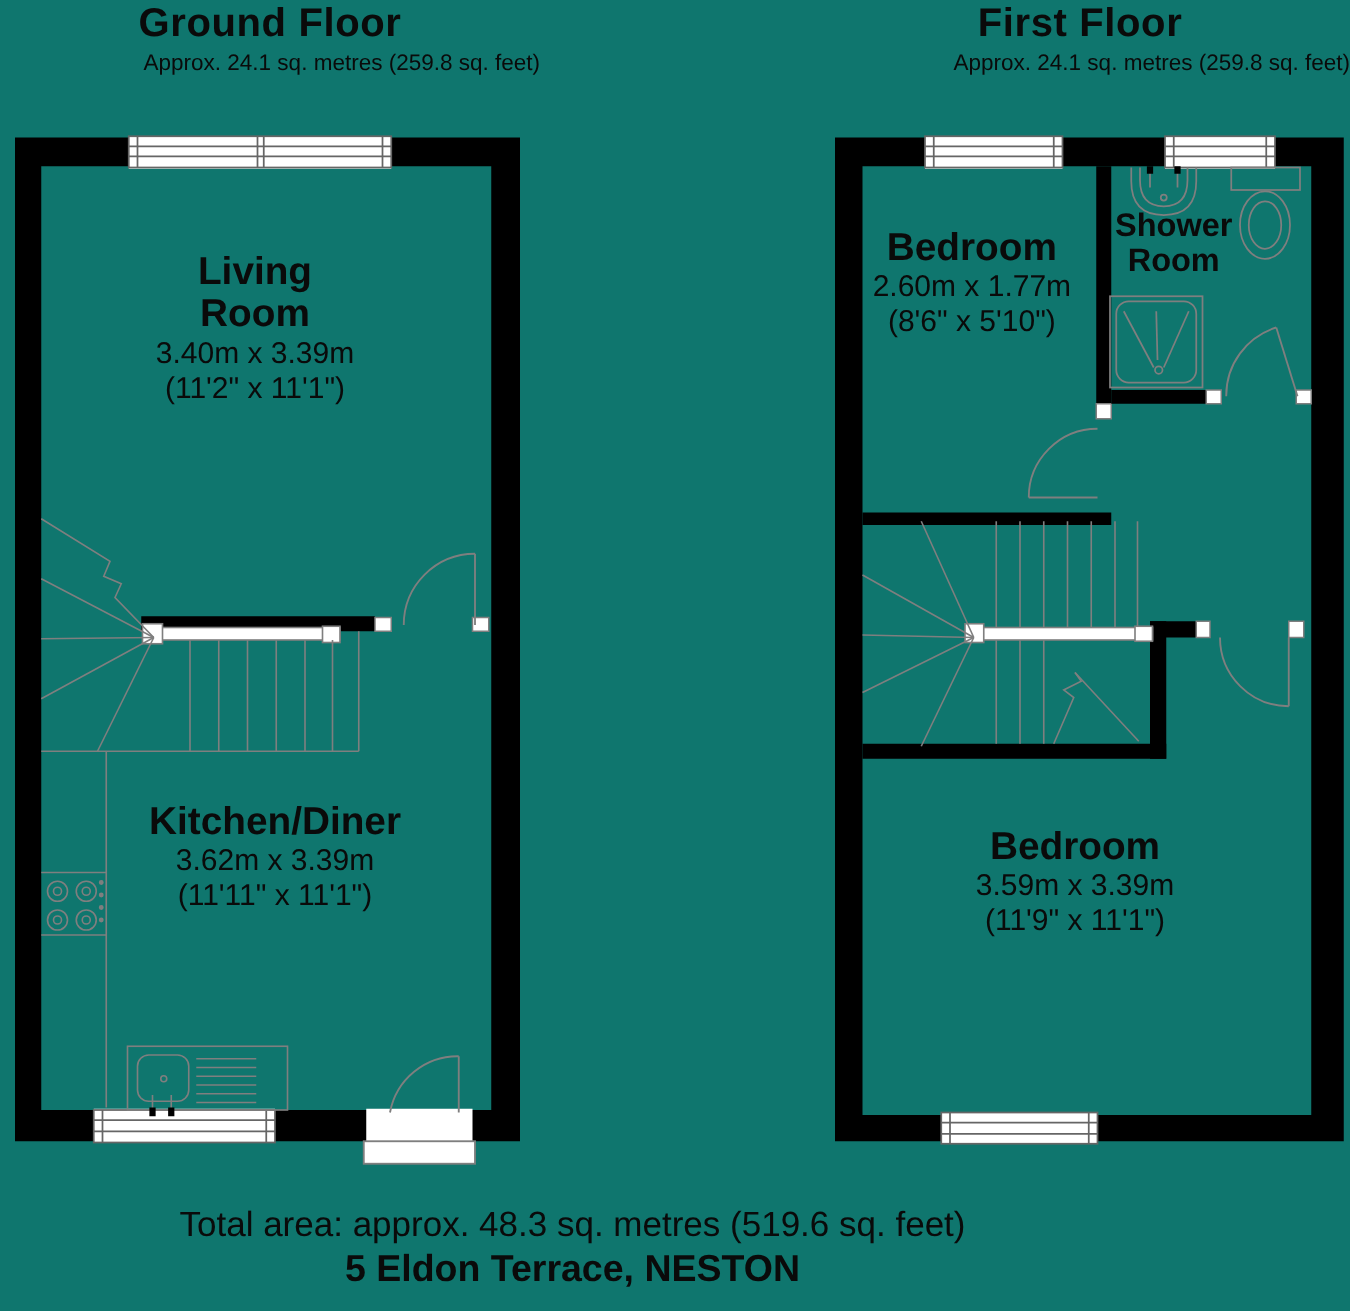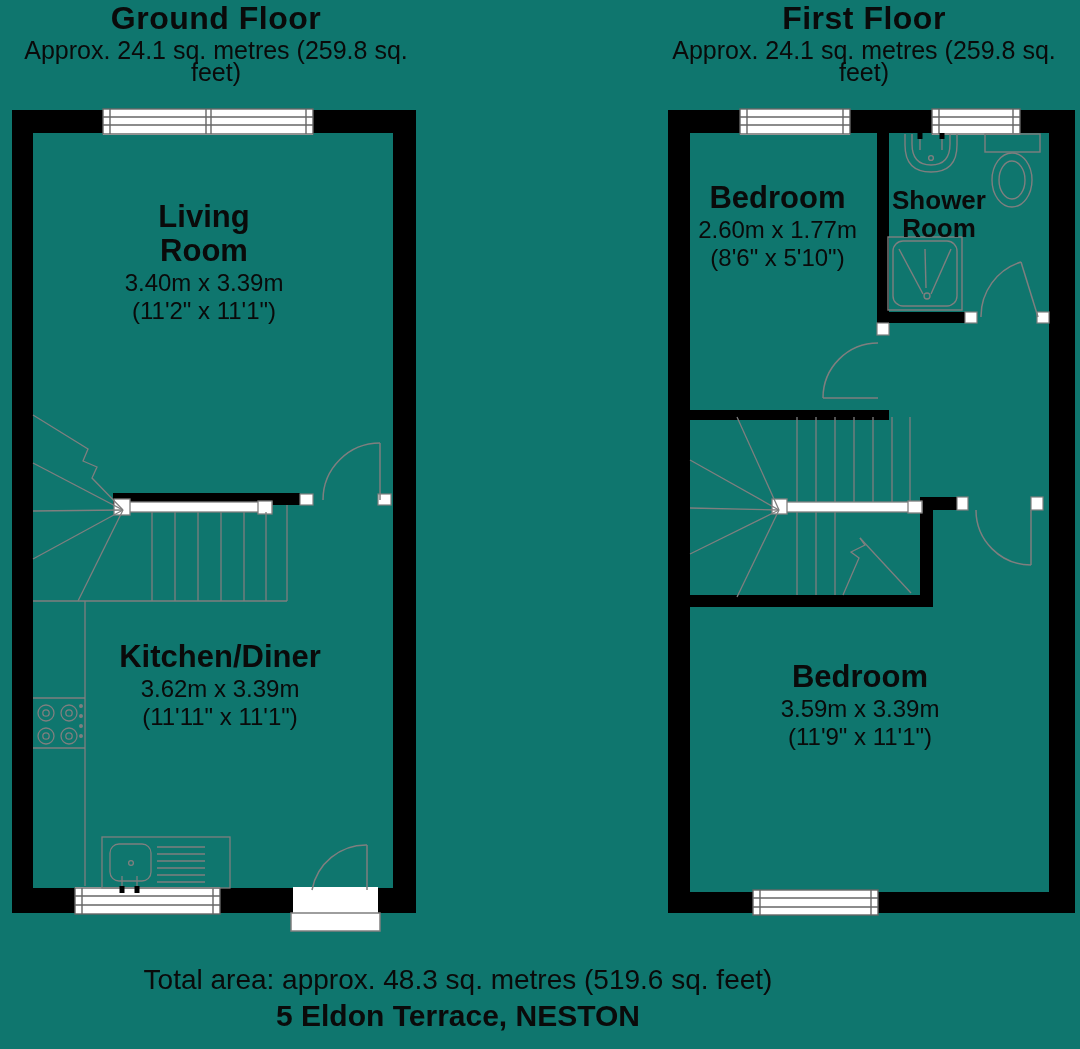--- a/index.html
+++ b/index.html
@@ -1,23 +1,23 @@
 <!DOCTYPE html>
 <html><head>
 <meta charset="utf-8">
 <style>
   html,body{margin:0;padding:0;background:#ffffff;}
   #canvas{position:relative;width:1080px;height:1049px;background:#0f766e;overflow:hidden;
           font-family:"Liberation Sans","DejaVu Sans",sans-serif;color:#0a0a0a;padding-left:12px;}
   #plan-svg{position:absolute;left:0;top:0;}
   .overlay{position:absolute;text-align:center;}
   .floor-title{font-size:32px;font-weight:bold;line-height:36px;letter-spacing:0.5px;}
-  .floor-sub{font-size:25px;line-height:22px;margin-top:3px;}
+  .floor-sub{font-size:18px;line-height:22px;margin-top:3px;text-align:right;}
   .room-name{font-size:31px;font-weight:bold;line-height:34px;white-space:pre-line;}
-  .room-name.small{font-size:26px;line-height:28px;margin-top:20px;}
+  .room-name.small{font-size:26px;line-height:28px;}
   .room-dims{font-size:24px;line-height:27px;margin-top:1px;white-space:pre-line;}
   .footer-total{font-size:28px;line-height:32px;}
   .footer-address{font-size:30px;font-weight:bold;line-height:34px;margin-top:3px;text-align:center;}
 </style>
 </head>
 <body>
 
 <div id="canvas">
 
 <svg id="plan-svg" width="1080" height="1049" viewBox="0 0 1080 1049">

